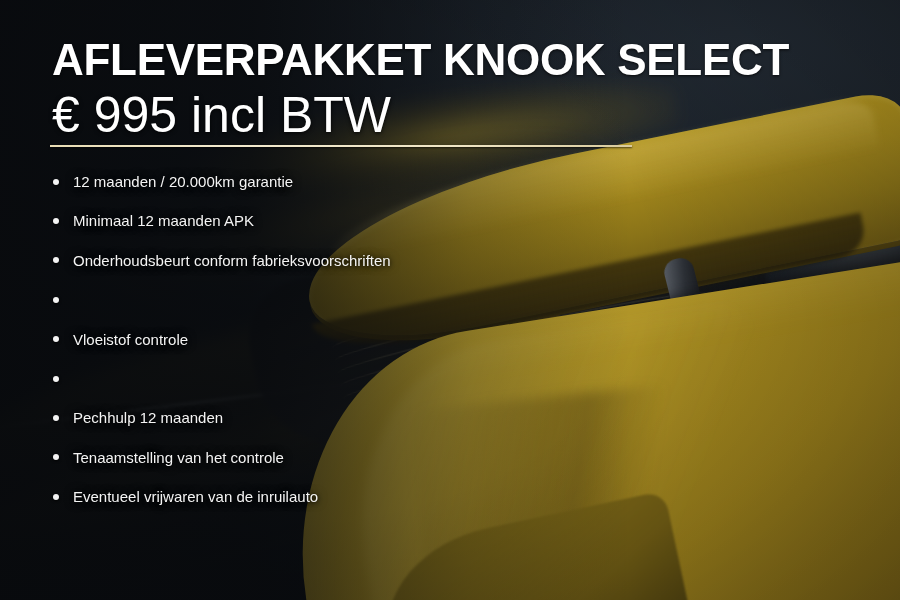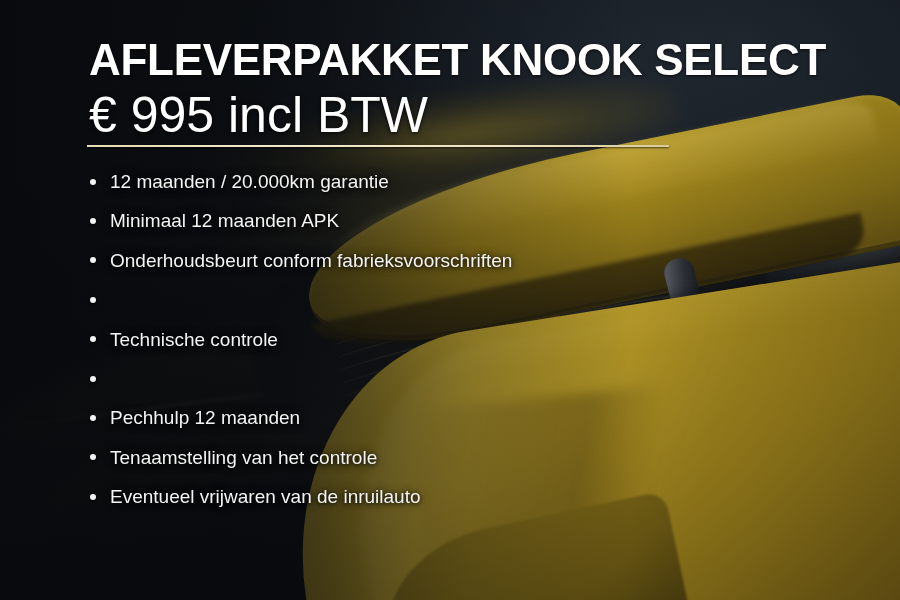--- a/index.html
+++ b/index.html
@@ -211,21 +211,20 @@
     background:
       linear-gradient(90deg, rgba(8,10,13,0.92) 0%, rgba(8,10,13,0.80) 28%, rgba(8,10,13,0.28) 52%, rgba(8,10,13,0.0) 70%),
       radial-gradient(120% 120% at 30% 45%, rgba(0,0,0,0) 35%, rgba(0,0,0,0.35) 100%);
   }
 
   
   #content {
     position: absolute;
     inset: 0;
     padding: 0;
-    margin-left: 37px;
   }
   .headline {
     position: absolute;
     left: 52px;
     top: 38px;
     margin: 0;
     font-size: 44px;
     line-height: 1.0;
     font-weight: bold;
     letter-spacing: -0.3px;
@@ -260,21 +259,21 @@
     top: 162px;
     margin: 0;
     padding: 0;
     list-style: none;
     width: 640px;
   }
   ul.features li {
     position: relative;
     height: 39.4px;
     padding-left: 21px;
-    font-size: 19px;
+    font-size: 15px;
     line-height: 39.4px;
     font-weight: 400;
     color: #f4f4f4;
     white-space: nowrap;
     text-shadow: 0 1px 4px rgba(0,0,0,0.9), 0 0 10px rgba(0,0,0,0.6);
   }
   ul.features li .bullet {
     position: absolute;
     left: 1px;
     top: 50%;
@@ -334,21 +333,21 @@
 
     <div class="price">€ 995 incl BTW</div>
 
     <div class="divider"></div>
 
     <ul class="features" id="feature-list">
         <li><span class="bullet"></span><span>12 maanden / 20.000km garantie</span></li>
         <li><span class="bullet"></span><span>Minimaal 12 maanden APK</span></li>
         <li><span class="bullet"></span><span>Onderhoudsbeurt conform fabrieksvoorschriften</span></li>
         <li><span class="bullet"></span></li>
-        <li><span class="bullet"></span><span>Technische controle</span></li>
+        <li><span class="bullet"></span><span>Vloeistof controle</span></li>
         <li><span class="bullet"></span></li>
         <li><span class="bullet"></span><span>Pechhulp 12 maanden</span></li>
         <li><span class="bullet"></span><span>Tenaamstelling van het controle</span></li>
         <li><span class="bullet"></span><span>Eventueel vrijwaren van de inruilauto</span></li>
       </ul>
   </div>
 
 </div>
 
 </body></html>

